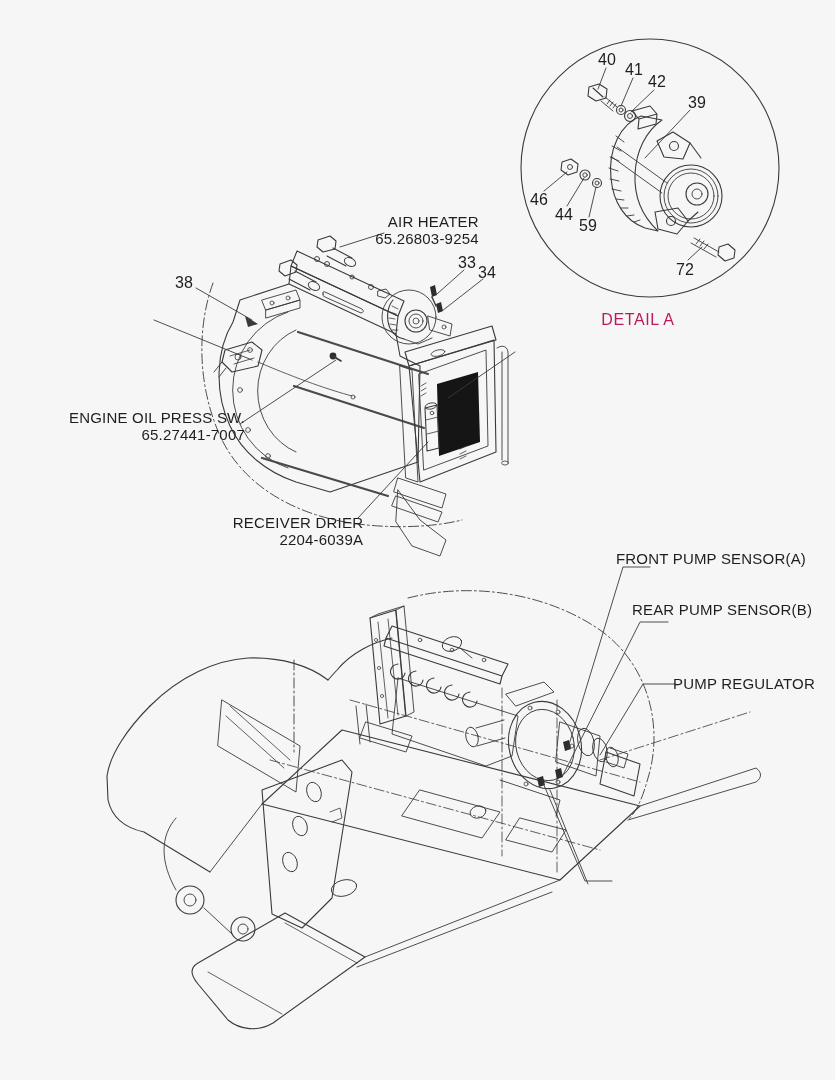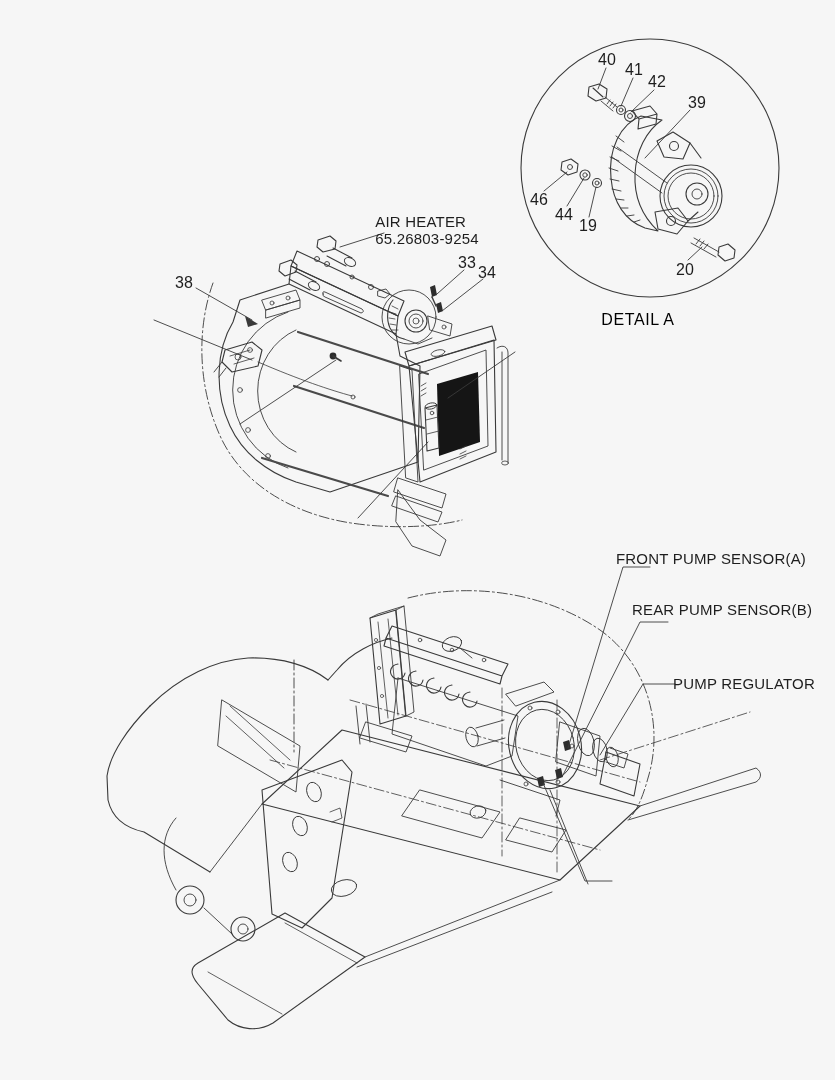--- a/index.html
+++ b/index.html
@@ -4,30 +4,30 @@
 <style>
   html,body{margin:0;padding:0;background:#e8e8e8;}
   .stage{
     position:relative;width:835px;height:1080px;margin:0 auto;
     background:#f6f6f6;overflow:hidden;
     font-family:"Liberation Sans","DejaVu Sans",sans-serif;
   }
   .stage svg{position:absolute;left:0;top:0;}
   .lbl{
     position:absolute;transform:translateX(-50%);
-    text-align:left;color:#1e1e1e;font-size:15px;line-height:17px;
+    text-align:right;color:#1e1e1e;font-size:15px;line-height:17px;
     letter-spacing:.2px;white-space:nowrap;
   }
   .callout{
     position:absolute;transform:translateX(-50%);
     color:#1e1e1e;font-size:16px;line-height:18px;white-space:nowrap;
   }
   .caption{
     position:absolute;transform:translateX(-50%);
-    color:#000000;font-size:16px;line-height:18px;letter-spacing:.6px;white-space:nowrap;
+    color:#be185d;font-size:16px;line-height:18px;letter-spacing:.6px;white-space:nowrap;
   }
 </style>
 </head>
 <body>
 
 <div class="stage">
 
 <svg width="835" height="1080" viewBox="0 0 835 1080" fill="none" stroke="#3a3a3a" stroke-width="1.1" stroke-linecap="round" stroke-linejoin="round">
 
   <g>
@@ -301,32 +301,40 @@
     </g>
   </g>
 </svg>
 
   <div class="callout" style="left:607px;top:51px">40</div>
   <div class="callout" style="left:634px;top:61px">41</div>
   <div class="callout" style="left:657px;top:73px">42</div>
   <div class="callout" style="left:697px;top:94px">39</div>
   <div class="callout" style="left:539px;top:191px">46</div>
   <div class="callout" style="left:564px;top:206px">44</div>
-  <div class="callout" style="left:588px;top:217px">19</div>
-  <div class="callout" style="left:685px;top:261px">20</div>
+  <div class="callout" style="left:588px;top:217px">59</div>
+  <div class="callout" style="left:685px;top:261px">72</div>
   <div class="caption" style="left:638px;top:311px">DETAIL A</div>
 
   <div class="callout" style="left:184px;top:274px">38</div>
   <div class="callout" style="left:467px;top:254px">33</div>
   <div class="callout" style="left:487px;top:264px">34</div>
 
   <div class="lbl" style="left:427px;top:213px">
     <div>AIR HEATER</div>
     <div>65.26803-9254</div>
   </div>
+  <div class="lbl" style="left:157px;top:409px">
+    <div>ENGINE OIL PRESS SW.</div>
+    <div>65.27441-7007</div>
+  </div>
+  <div class="lbl" style="left:298px;top:514px">
+    <div>RECEIVER DRIER</div>
+    <div>2204-6039A</div>
+  </div>
 
   <div class="lbl" style="left:711px;top:550px">
     <div>FRONT PUMP SENSOR(A)</div>
   </div>
   <div class="lbl" style="left:722px;top:601px">
     <div>REAR PUMP SENSOR(B)</div>
   </div>
   <div class="lbl" style="left:744px;top:675px">
     <div>PUMP REGULATOR</div>
   </div>

